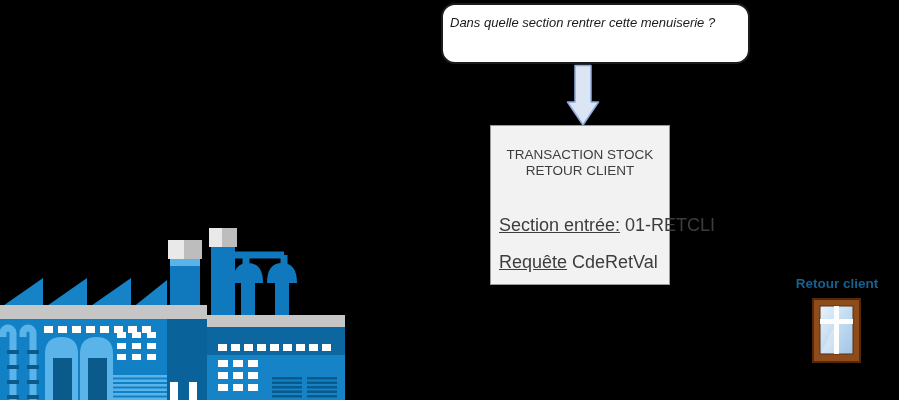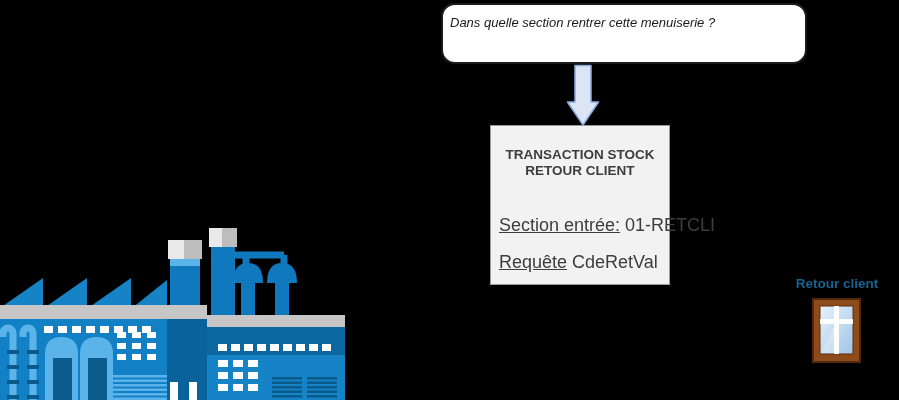--- a/index.html
+++ b/index.html
@@ -1,32 +1,32 @@
 <!DOCTYPE html>
 <html><head>
 <meta charset="utf-8">
 <style>
   html,body{margin:0;padding:0;background:#000;}
   .stage{position:relative;width:899px;height:400px;background:#000;overflow:hidden;
          font-family:"Liberation Sans", sans-serif;}
 
   
-  .bubble{position:absolute;left:441px;top:3px;width:366px;height:61px;box-sizing:border-box;
+  .bubble{position:absolute;left:441px;top:3px;width:309px;height:61px;box-sizing:border-box;
           background:#ffffff;border:2px solid #1c1c1c;border-radius:14px;
           padding:8px 6px 0 7px;color:#1a1a1a;font-style:italic;font-size:13px;line-height:20px;
           white-space:nowrap;}
 
   
   .arrow{position:absolute;left:566px;top:64px;}
 
   
   .tbox{position:absolute;left:490px;top:125px;width:180px;height:160px;box-sizing:border-box;
         background:#f2f2f2;border:1px solid #9a9a9a;color:#3d3d3d;}
   .tbox-title{position:absolute;top:21px;left:0;width:100%;text-align:center;
-              font-weight:bold;font-size:13.5px;line-height:16px;}
+              font-weight:normal;font-size:13.5px;line-height:16px;}
   .trow{position:absolute;left:8px;font-size:18px;white-space:nowrap;color:#3d3d3d;}
   .trow1{top:89px;}
   .trow2{top:126px;}
   .u{text-decoration:underline;}
   .val{margin-left:5px;}
 
   
   .caption{position:absolute;left:789px;top:276px;width:96px;text-align:center;
            font-weight:bold;font-size:13.5px;color:#16618f;}
   .window-icon{position:absolute;left:812px;top:298px;}

